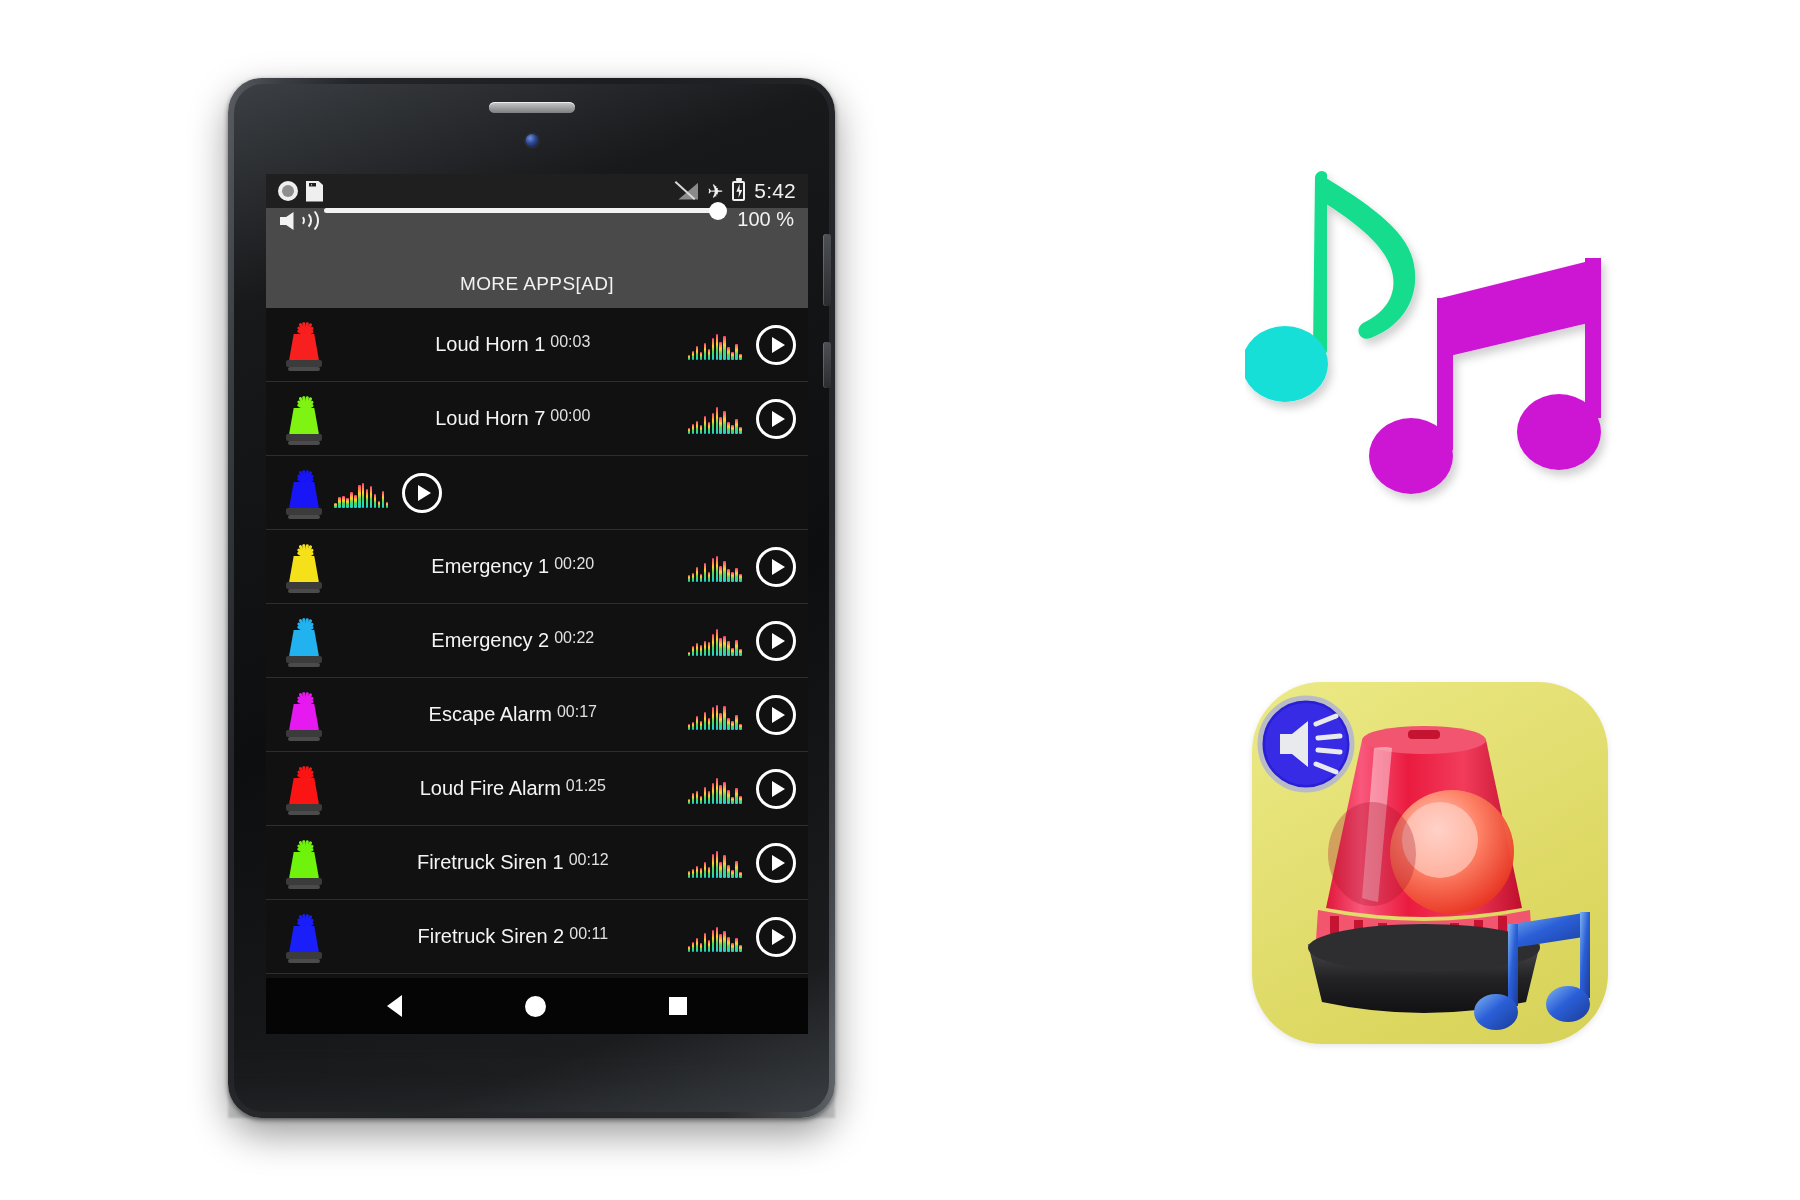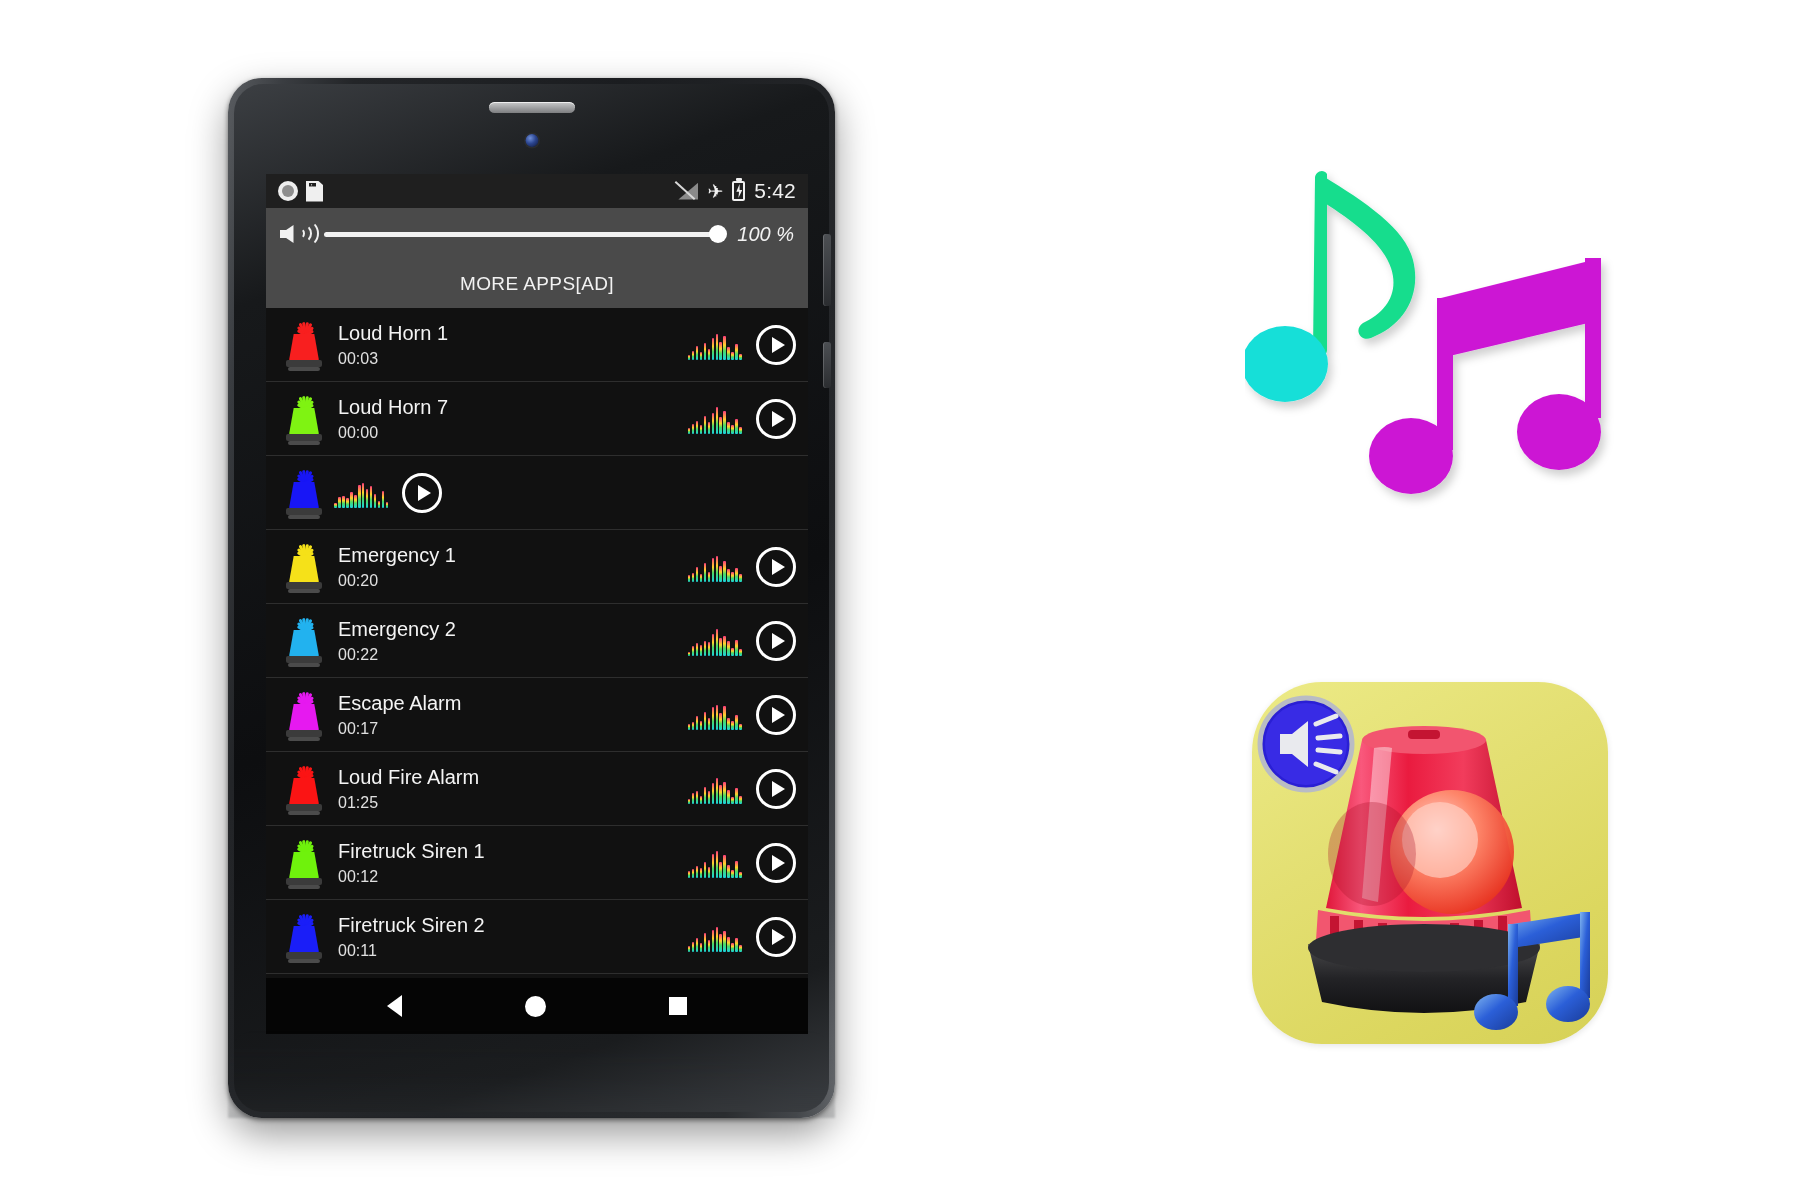--- a/index.html
+++ b/index.html
@@ -149,24 +149,22 @@
     clip-path: polygon(55% 0, 0 55%, 45% 55%, 35% 100%, 100% 42%, 55% 42%);
     background:#f0f0f0;
     left:2px;
   }
 
   
   #volume-bar {
     flex: 0 0 52px;
     background: #4a4a4a;
     display: flex;
-    align-items: center;
     padding: 0 14px;
     gap: 14px;
-    font-style: italic;
   }
   .ic-speaker {
     width: 30px; height: 26px; position: relative; flex: 0 0 auto;
   }
   .ic-speaker .cone{
     position:absolute; left:0; top:4px; width:18px; height:18px;
     background:#f2f2f2;
     clip-path: polygon(0 28%, 34% 28%, 75% 0, 75% 100%, 34% 72%, 0 72%);
   }
   .ic-speaker .wv{
@@ -273,21 +271,21 @@
     left: 28px; top: 22px;
     width: 2.6px; height: 11px;
     border-radius: 2px;
     transform-origin: 50% 100%;
   }
 
   .row-info {
     flex: 1 1 auto;
     min-width: 0;
     display: flex;
-    flex-direction: column;
+    flex-direction: row;
     justify-content: center;
     gap: 5px;
     padding-left: 4px;
   }
   .row-title {
     color: #f4f4f4;
     font-size: 20px;
     white-space: nowrap;
     overflow: hidden;
     text-overflow: ellipsis;

